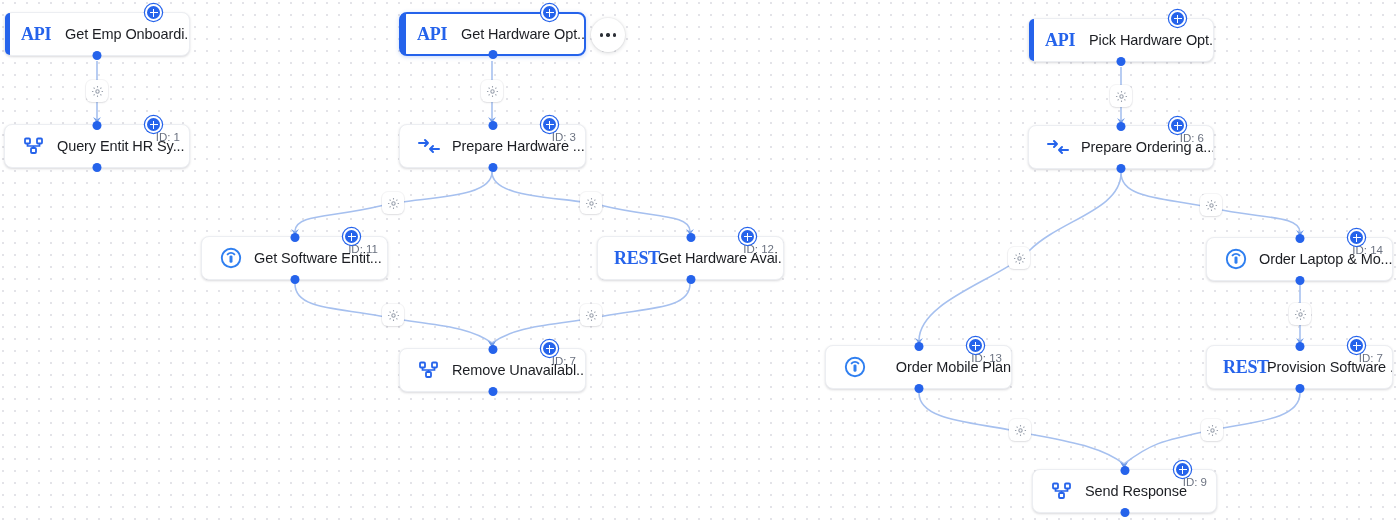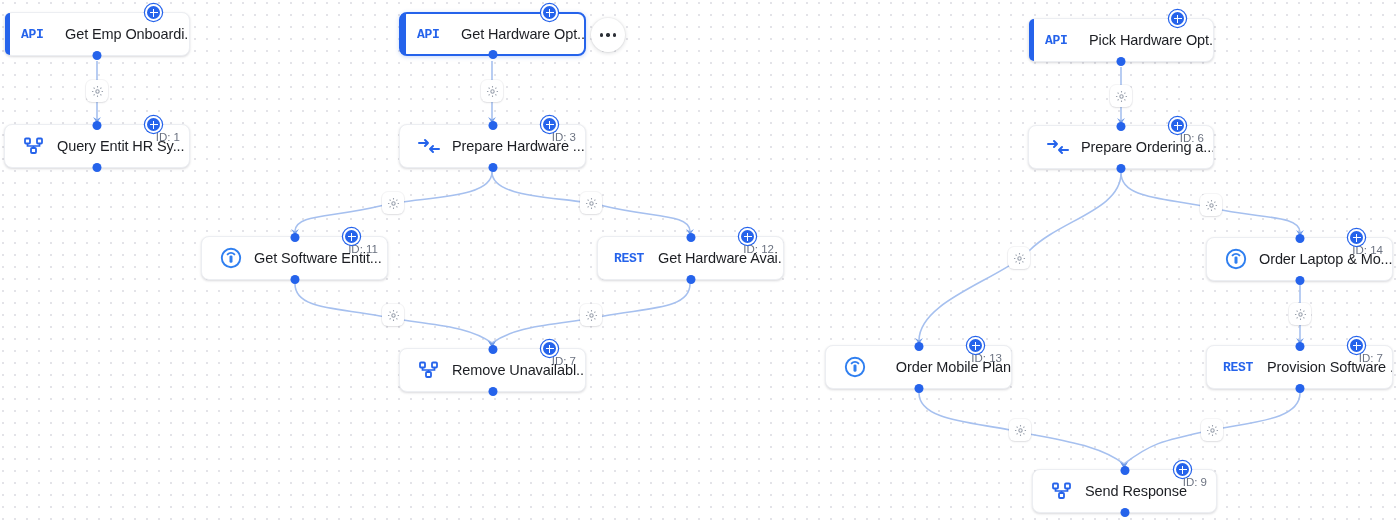--- a/index.html
+++ b/index.html
@@ -66,22 +66,22 @@
   }
 
   .node-icon {
     flex: 0 0 auto;
     margin-left: 16px;
     width: 26px; height: 22px;
     display: flex; align-items: center; justify-content: center;
     color: #2563eb;
   }
   .node-icon.badge-text {
-    font-family: Liberation Mono, monospace;
-    font-size: 13px;
+    font-family: Liberation Serif, serif;
+    font-size: 18px;
     font-weight: 700;
     letter-spacing: -0.3px;
     color: #2563eb;
     width: 34px;
     justify-content: flex-start;
   }
   .node-label {
     margin-left: 10px;
     font-size: 14.5px;
     color: #1c1e23;

